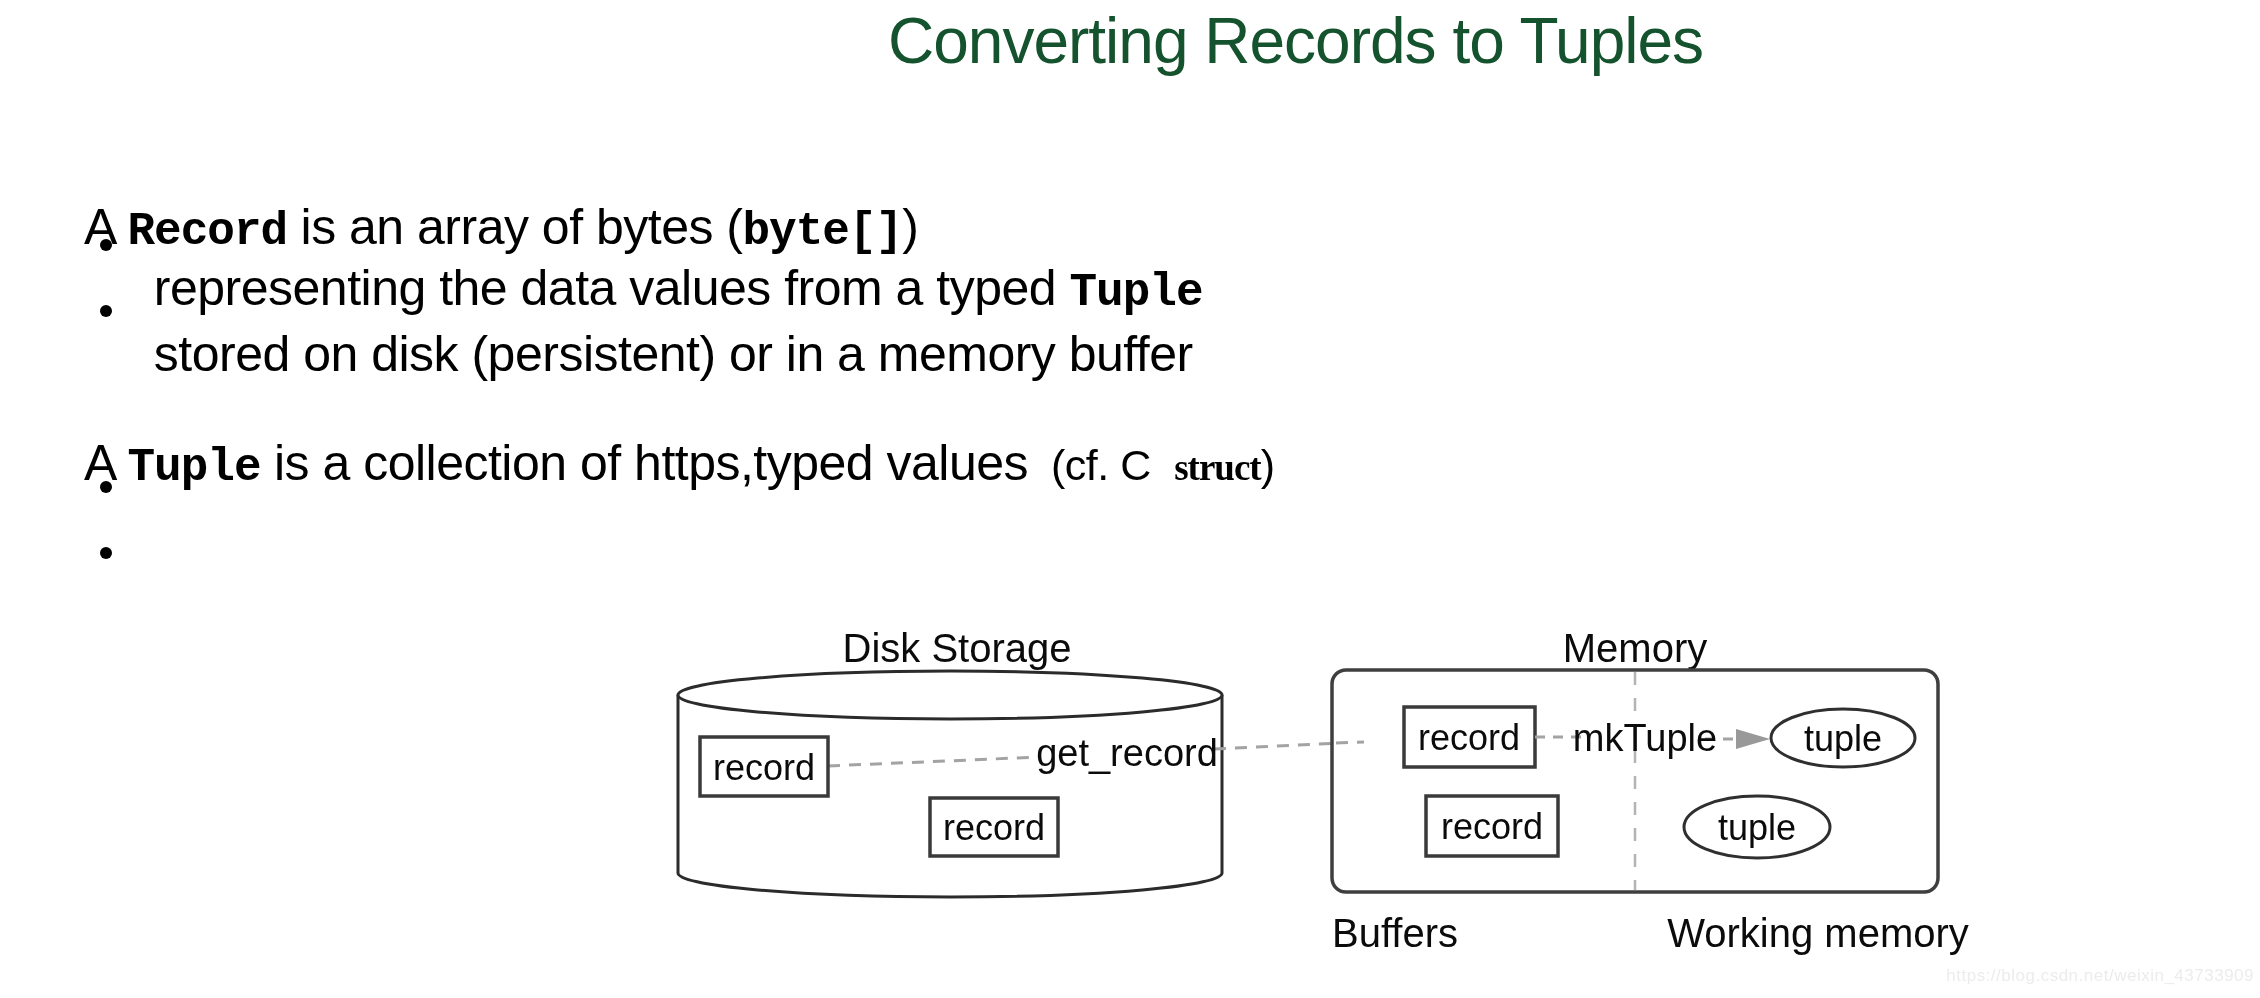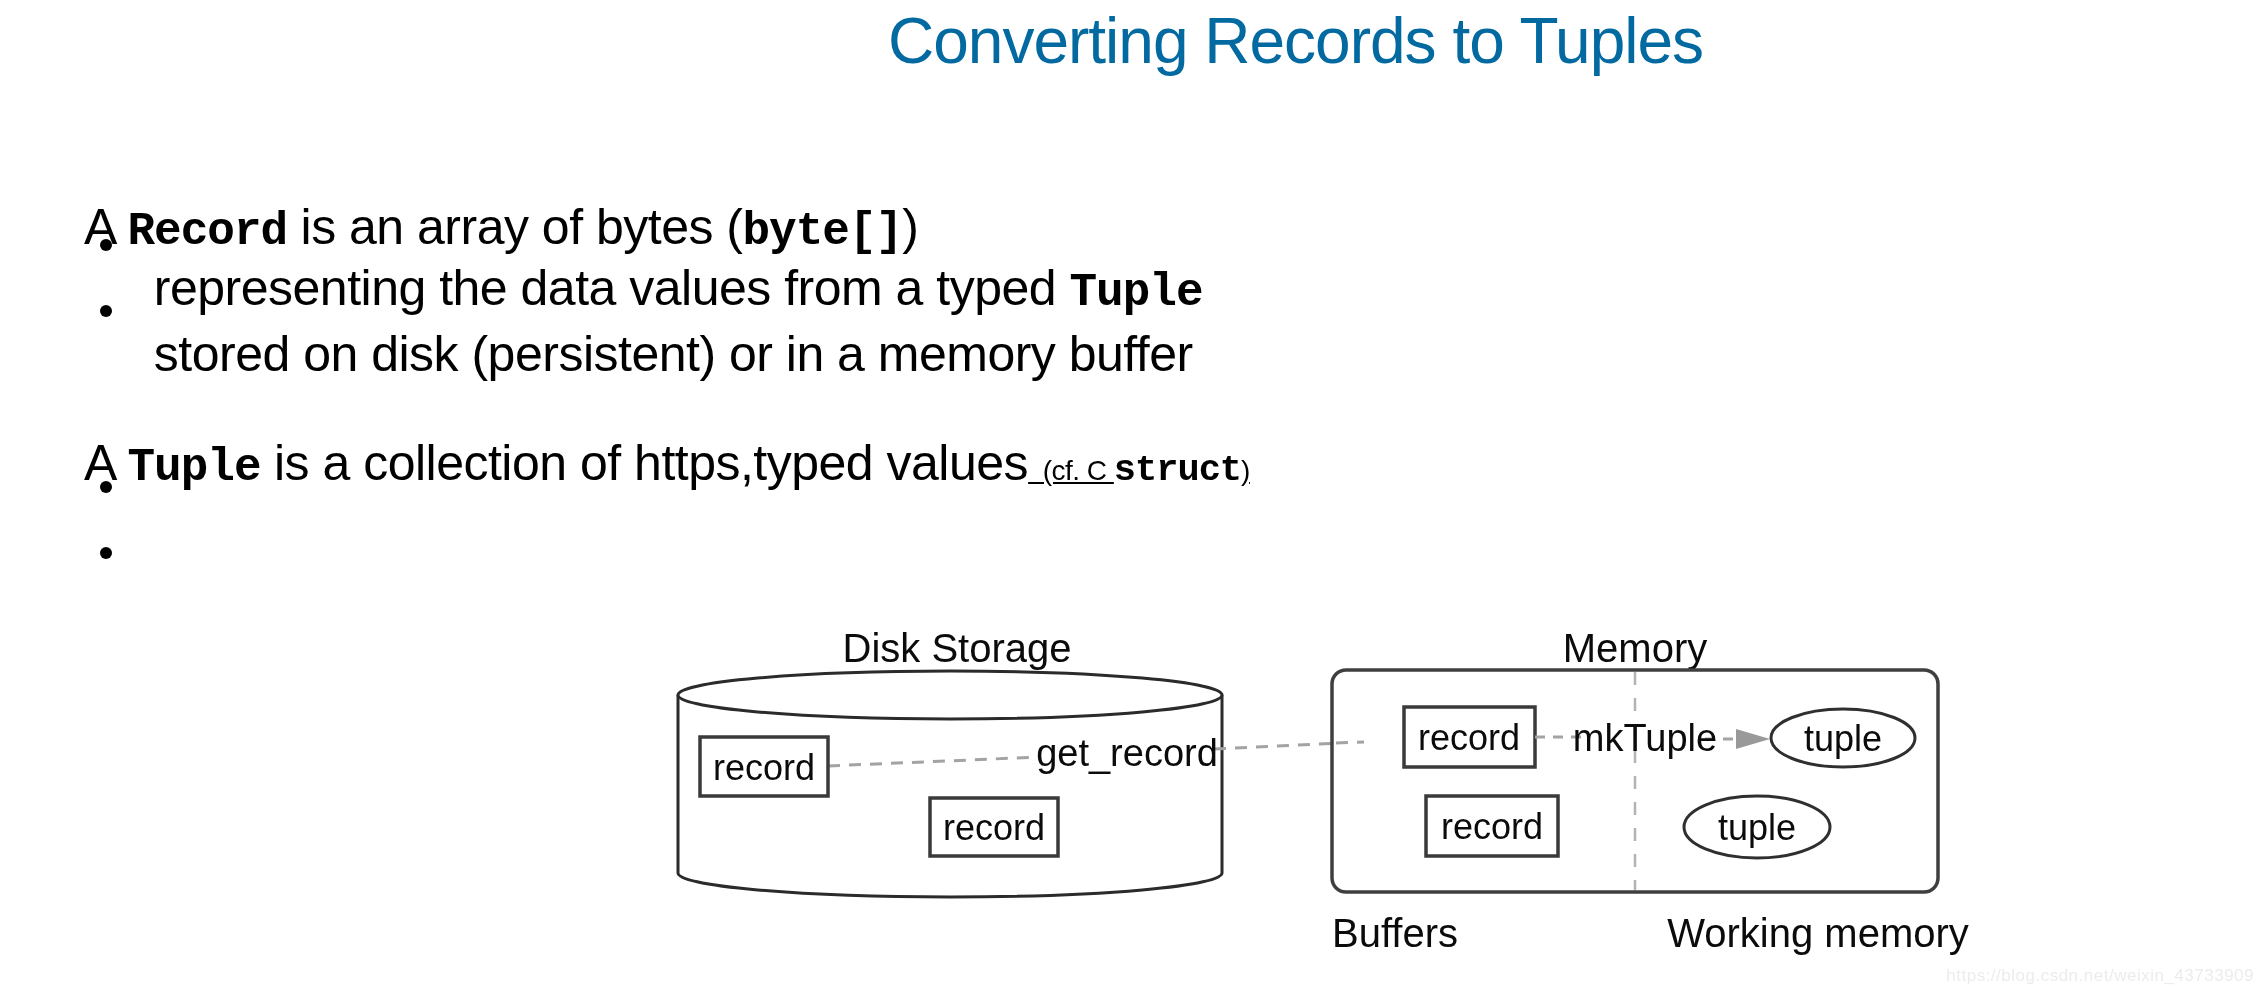--- a/index.html
+++ b/index.html
@@ -3,42 +3,42 @@
 <meta charset="utf-8">
 <style>
   html,body{margin:0;padding:0;background:#ffffff;}
   body{
     width:2260px;height:998px;position:relative;overflow:hidden;
     font-family:"Liberation Sans",sans-serif;color:#000;
   }
   .page-title{
     position:absolute;left:888px;top:4px;
     font-size:64px;font-weight:400;letter-spacing:-1px;
-    color:#0369a1;white-space:pre;
+    color:#14532d;white-space:pre;
   }
   .line{
     position:absolute;left:60px;font-size:50px;letter-spacing:-0.5px;
     line-height:1;white-space:pre;
   }
   .bullet{
     position:absolute;left:127px;font-size:50px;letter-spacing:-0.5px;
     line-height:1;white-space:pre;
   }
   .bullet .dot{
     position:absolute;left:-27px;top:26px;width:12px;height:12px;
     border-radius:50%;background:#000;display:block;
   }
   .code{
     font-family:"Liberation Mono","DejaVu Sans Mono",monospace;
     font-weight:700;font-size:46px;letter-spacing:-1px;
   }
-  .sm{font-size:28px;text-decoration:underline;}
+  .sm{font-size:43px;}
   .sm-code{
-    font-family:Liberation Mono, monospace;
-    font-weight:700;font-size:37px;letter-spacing:-1px;
+    font-family:Liberation Serif, serif;
+    font-weight:700;font-size:37px;letter-spacing:-1px;margin-left:12px;
   }
   .diagram{position:absolute;left:620px;top:600px;width:1400px;height:398px;}
   .diagram text{font-family:"Liberation Sans",sans-serif;fill:#0b0b0b;}
   .dlabel{font-size:40px;}
   .nlabel{font-size:36px;}
   .glabel{font-size:38px;fill:#477c2e;}
   .watermark{
     position:absolute;right:6px;top:966px;font-size:17px;
     color:#ececec;letter-spacing:0.5px;white-space:pre;
   }

